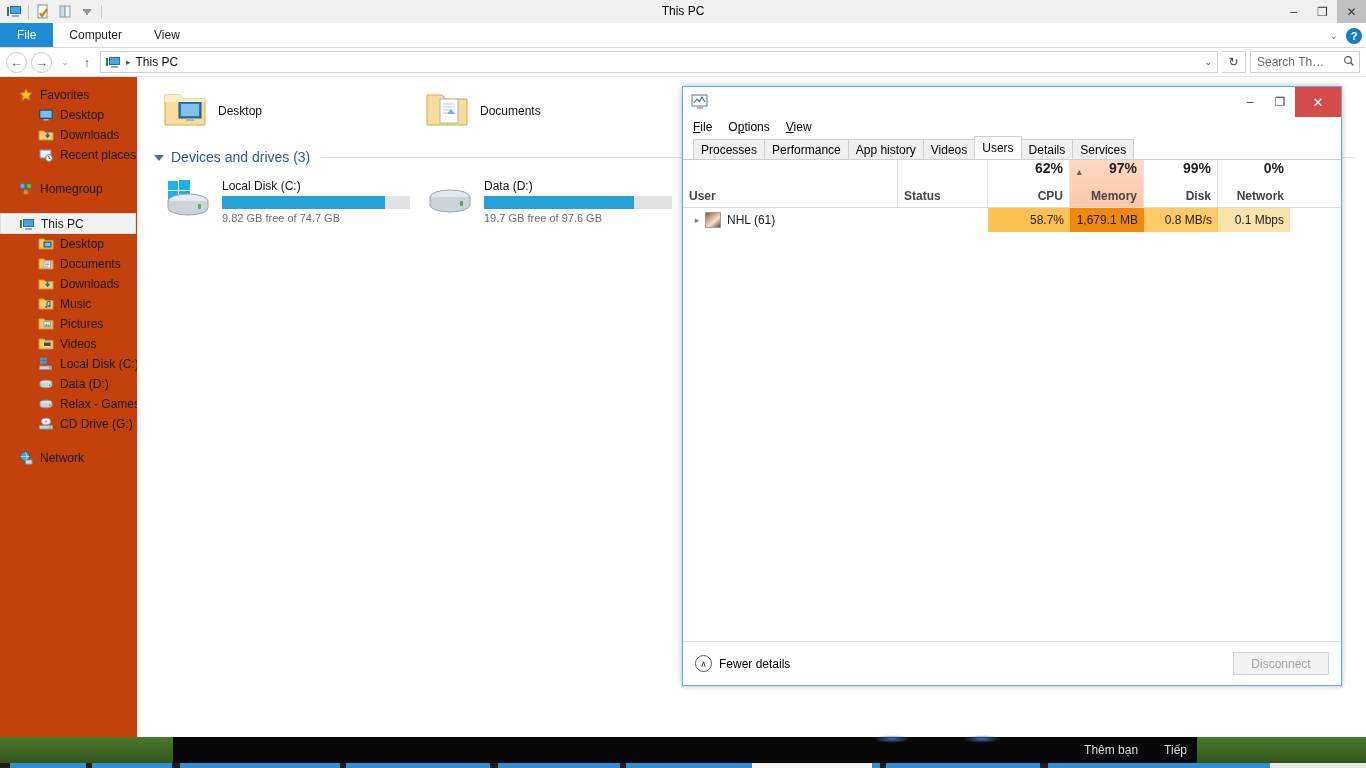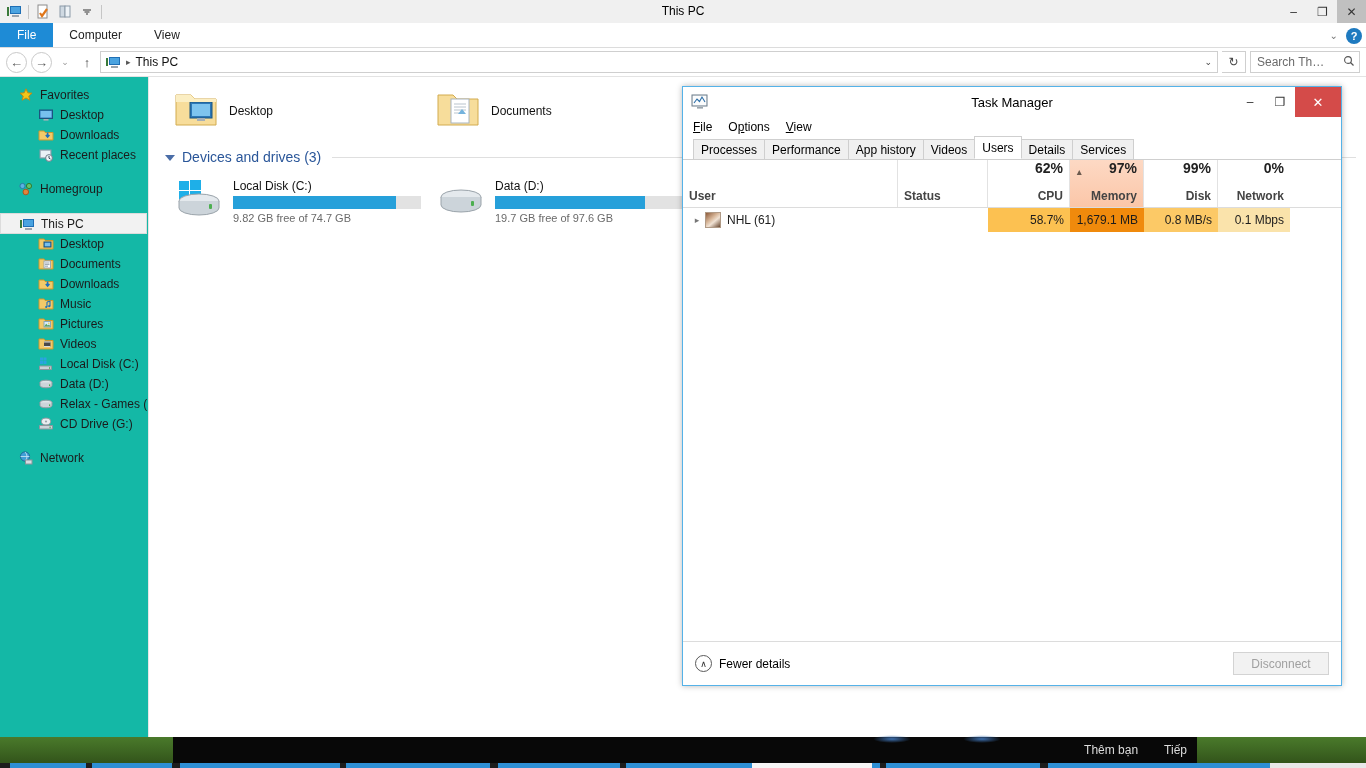--- a/index.html
+++ b/index.html
@@ -94,21 +94,21 @@
     width: 110px; height: 22px; border: 1px solid #cfcfcf; background: #fff;
     display: flex; align-items: center; justify-content: space-between;
     padding: 0 4px 0 6px; color: #6b6b6b; font-size: 12px;
   }
 
   
   .exp-body { flex: 1; display: flex; min-height: 0; }
 
   
   .sidebar {
-    width: 149px; background: #14b8a6; border-right: 1px solid #e6e6e6;
+    width: 138px; background: #c2410c; border-right: 1px solid #e6e6e6;
     padding-top: 8px; overflow: hidden; font-size: 12px;
   }
   .nav-item {
     display: flex; align-items: center; height: 20px; color: #1b1b1b;
     padding-left: 10px; gap: 6px; white-space: nowrap;
   }
   .nav-item.root { font-size: 12px; padding-left: 18px; }
   .nav-item.child { padding-left: 38px; }
   .nav-item.selected {
     background: #f2f2f2; border: 1px solid #dcdcdc; height: 21px;
@@ -633,21 +633,20 @@
   <div class="taskmgr">
     <div class="tm-titlebar">
       <span class="tm-icon">
         <svg width="18" height="18" viewBox="0 0 18 18">
           <rect x="1" y="2" width="15" height="11" fill="#eef2f5" stroke="#6b7b88"></rect>
           <rect x="2" y="3" width="13" height="9" fill="#fbfcfd"></rect>
           <path d="M3 10 L6 6 L8.5 8.5 L11 4 L14 9" stroke="#2d6fa8" stroke-width="1.1" fill="none"></path>
           <rect x="6" y="14" width="6" height="1.6" fill="#9aa4ad"></rect>
         </svg>
       </span>
-      <span class="tm-title">Task Manager</span>
       <span class="tm-winbtns">
         <span class="tm-wb">–</span>
         <span class="tm-wb">❐</span>
         <span class="tm-wb close">✕</span>
       </span>
     </div>
 
     <div class="tm-menu">
       <span><u>F</u><span>ile</span></span>
       <span>O<u>p</u>tions</span>

